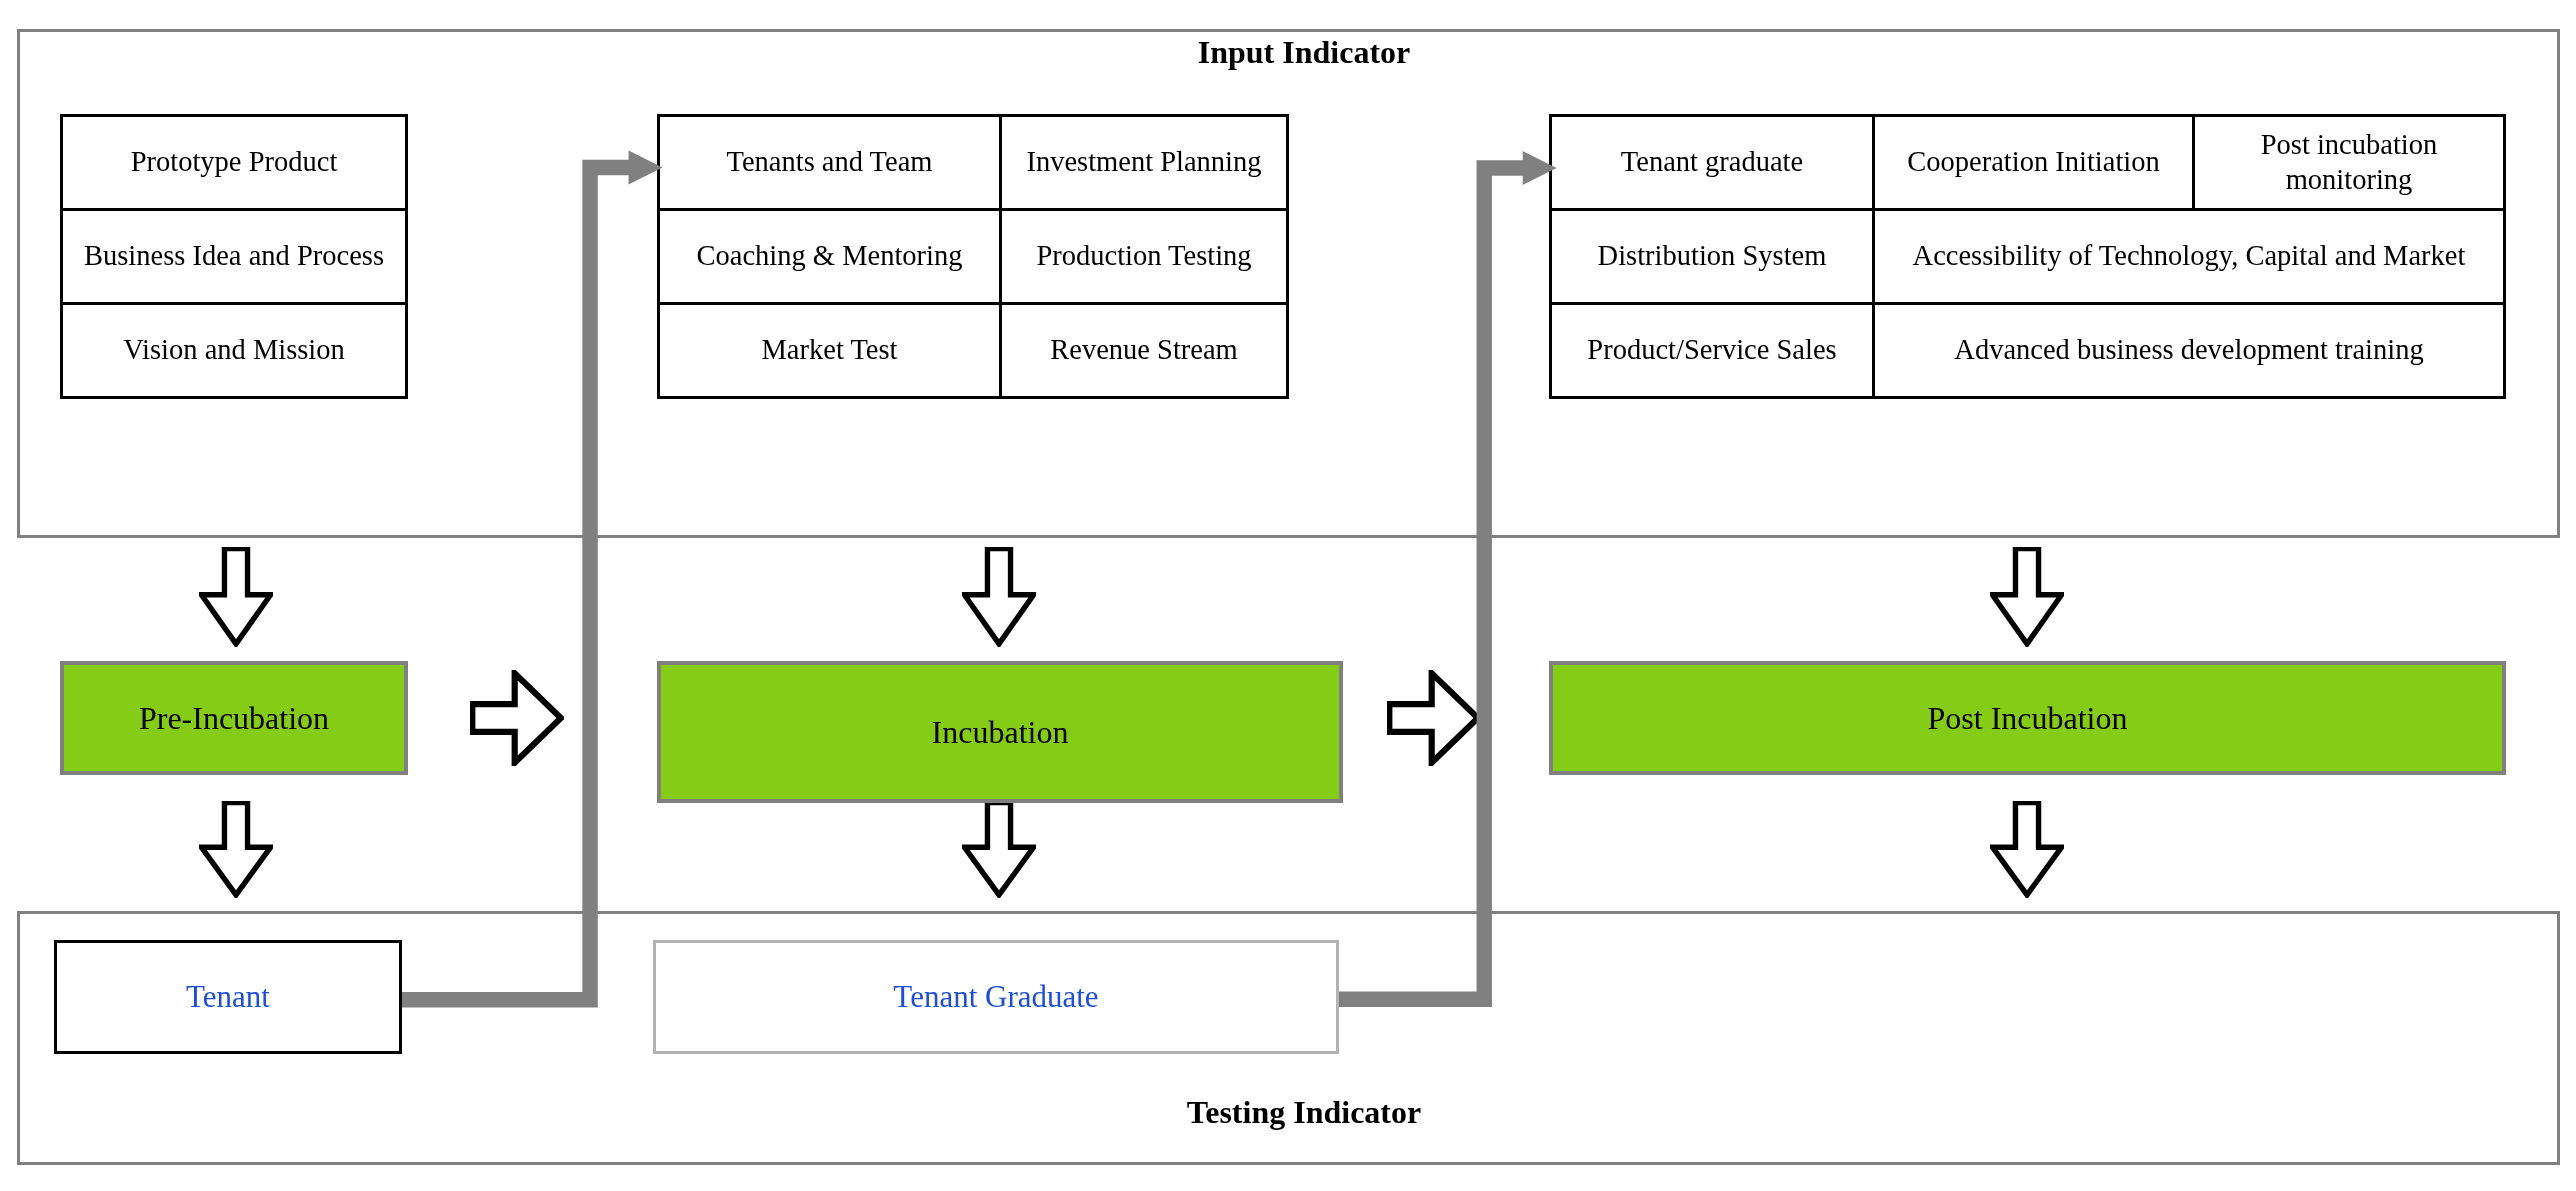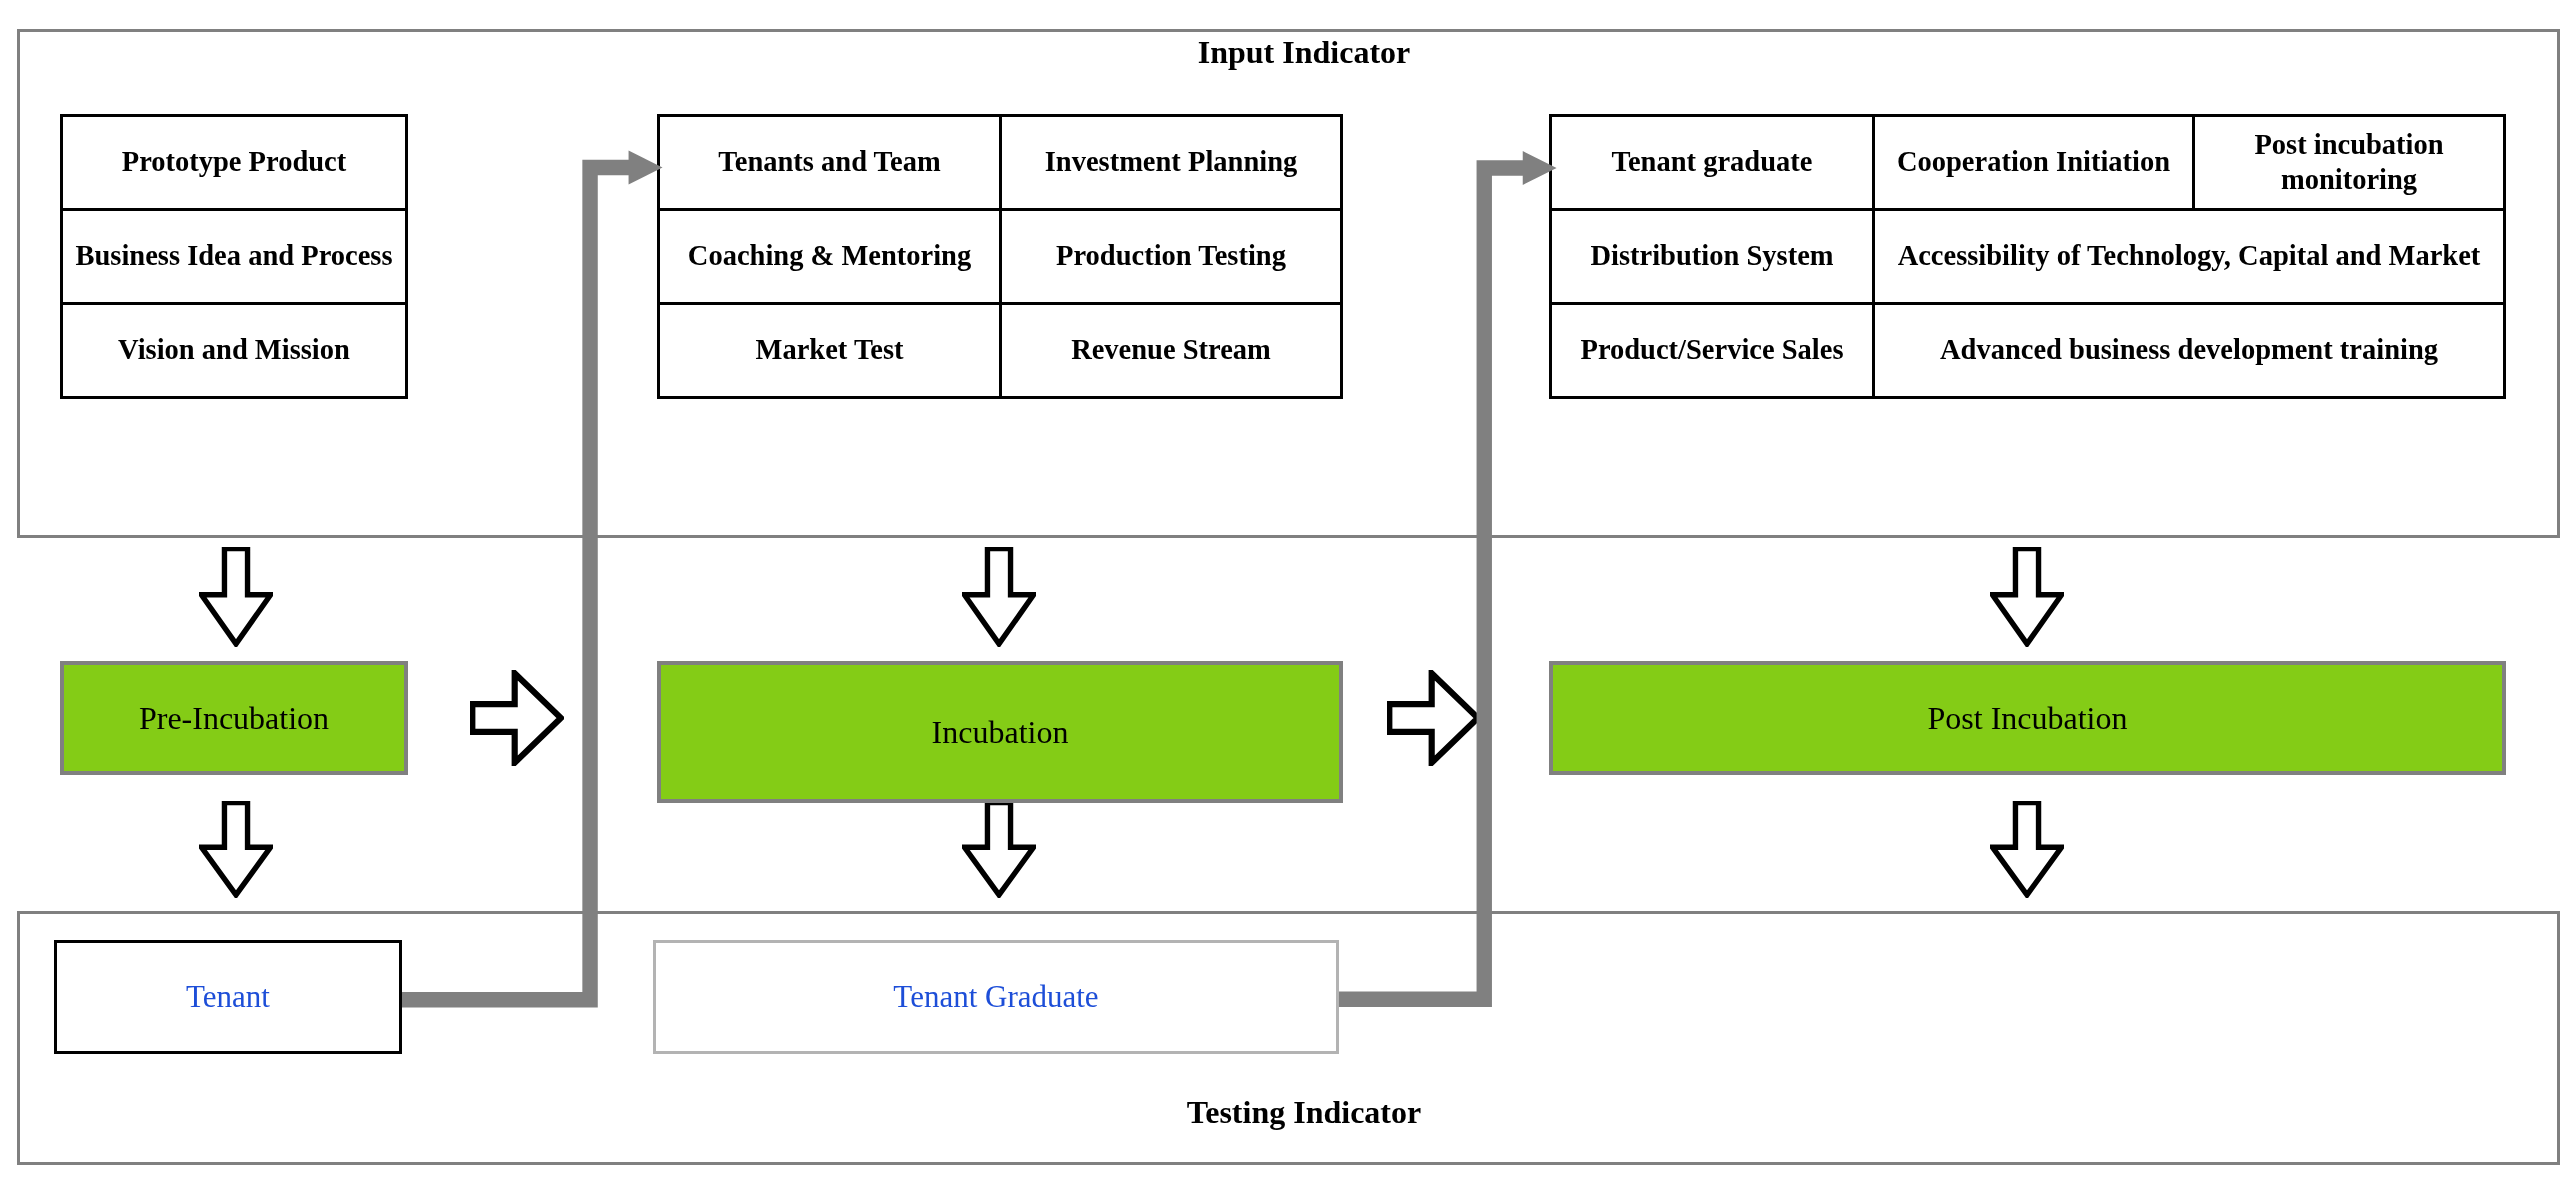--- a/index.html
+++ b/index.html
@@ -43,40 +43,39 @@
     border:3.9px solid #000;
     display:flex;
     flex-direction:column;
     background:#fff;
   }
   .irow{
     display:flex;
     flex:1 1 0;
     border-bottom:3.1px solid #000;
     box-sizing:border-box;
-    font-weight:bold;
   }
   .irow:last-child{ border-bottom:none; }
   .icell{
     flex:1 1 0;
     border-right:3.1px solid #000;
     box-sizing:border-box;
     display:flex;
     align-items:center;
     justify-content:center;
     text-align:center;
     font-size:28.5px;
     line-height:1.22;
     color:#000;
     padding:1.5px 7.7px;
   }
   .icell:last-child{ border-right:none; }
 
   #tbl-pre  { left:60px;   top:114px; width:348px;  height:285px; }
-  #tbl-inc  { left:657px;  top:114px; width:686px;  height:285px; }
+  #tbl-inc  { left:657px;  top:114px; width:632px;  height:285px; }
   #tbl-post { left:1549px; top:114px; width:957px; height:285px; }
 
   
   #tbl-inc  .icell:nth-child(1){ flex:0 0 342px; }
   #tbl-post .icell.c1{ flex:0 0 323px; }
   #tbl-post .icell.c2{ flex:0 0 320px; }
 
   
   .stage-box{
     position:absolute;

